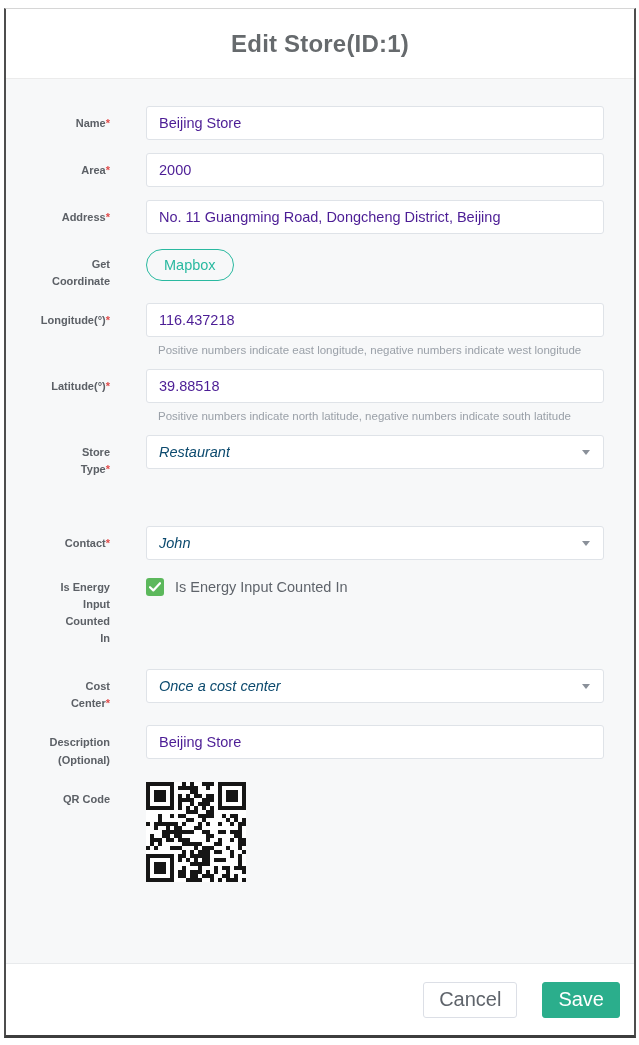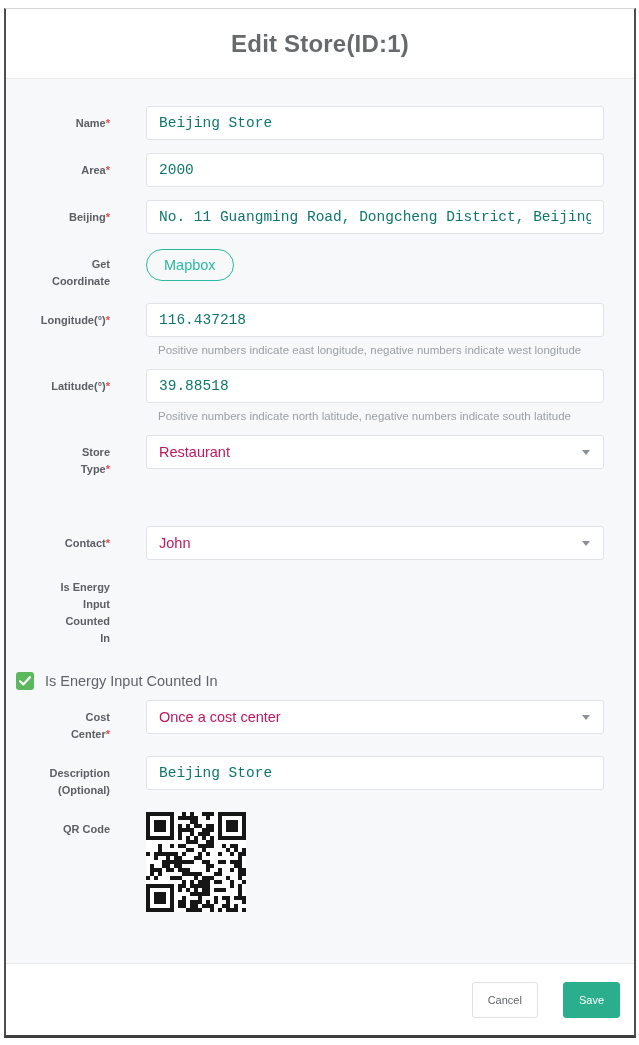--- a/index.html
+++ b/index.html
@@ -35,39 +35,39 @@
     flex: 0 0 94px; width: 94px; margin-right: 36px; padding-top: 9px;
     text-align: right; font-size: 11px; font-weight: bold; color: #5c6066;
     line-height: 1.55; white-space: pre-line;
   }
   .req { color: #e04b4b; font-weight: bold; }
   .row-control { flex: 1 1 auto; min-width: 0; }
 
   .text-input {
     width: 100%; height: 34px; background: #ffffff;
     border: 1px solid #dfe3e8; border-radius: 3px;
-    padding: 0 12px; font-size: 14.5px; color: #0f766e;
-    font-family: Liberation Mono, monospace; outline: none;
+    padding: 0 12px; font-size: 14.5px; color: #4c1d95;
+    font-family: Liberation Sans, sans-serif; outline: none;
   }
 
   .hint { margin: 7px 0 0 12px; font-size: 11.5px; color: #9aa0a8; }
 
   .pill-button {
     display: inline-flex; align-items: center; justify-content: center;
     padding: 7px 17px; border: 1px solid #2ab9a0; border-radius: 17px;
     color: #2ab9a0; font-size: 14.5px; background: transparent; cursor: pointer;
     font-family: "Liberation Sans", sans-serif;
   }
 
   .select-box {
     position: relative; width: 100%; height: 34px; background: #ffffff;
     border: 1px solid #dfe3e8; border-radius: 3px; cursor: pointer;
     display: flex; align-items: center; padding: 0 30px 0 12px;
   }
-  .select-value { font-size: 14.5px; color: #be185d; white-space: nowrap; overflow: hidden; }
+  .select-value { font-size: 14.5px; color: #0c4a6e; white-space: nowrap; overflow: hidden; font-style: italic; }
   .select-caret {
     position: absolute; right: 13px; top: 50%; margin-top: -2px;
     width: 0; height: 0;
     border-left: 4px solid transparent; border-right: 4px solid transparent;
     border-top: 5px solid #8a9099;
   }
 
   .checkbox-wrap { display: flex; align-items: center; padding-top: 4px; cursor: pointer; }
   .checkbox {
     width: 18px; height: 18px; border-radius: 3px; background: #5cb85c;
@@ -79,21 +79,21 @@
   .qr-box { width: 100px; height: 100px; }
   .qr-box svg { display: block; }
 
   .dialog-footer {
     flex: 0 0 auto; height: 72px; background: #ffffff;
     border-top: 1px solid #e8eaec;
     display: flex; align-items: center; justify-content: flex-end;
     gap: 10px; padding: 0 14px;
   }
   .btn {
-    height: 36px; padding: 0 15px; border-radius: 3px; font-size: 11px;
+    height: 36px; padding: 0 15px; border-radius: 3px; font-size: 20px;
     cursor: pointer; font-family: "Liberation Sans", sans-serif;
   }
   .btn-cancel { background: #ffffff; border: 1px solid #dcdfe6; color: #5f646b; }
   .btn-save   { background: #2bae8c; border: 1px solid #2bae8c; color: #ffffff; margin-left: 15px; }
 </style>
 </head>
 <body>
 
 <div class="dialog">
 
@@ -111,21 +111,21 @@
     </div>
 
     <div class="form-row">
       <div class="row-label"><span>Area</span><span class="req">*</span></div>
       <div class="row-control">
         <input class="text-input" type="text" value="2000" style="">
       </div>
     </div>
 
     <div class="form-row">
-      <div class="row-label"><span>Beijing</span><span class="req">*</span></div>
+      <div class="row-label"><span>Address</span><span class="req">*</span></div>
       <div class="row-control">
         <input class="text-input" type="text" value="No. 11 Guangming Road, Dongcheng District, Beijing" style="">
       </div>
     </div>
 
     <div class="form-row" style="">
       <div class="row-label"><span>Get
 Coordinate</span></div>
       <div class="row-control" style="padding-top:2px;">
         <button class="pill-button">Mapbox</button>
@@ -162,21 +162,21 @@
     <div class="form-row" style="margin-bottom:14px;margin-top:48px;">
       <div class="row-label"><span>Contact</span><span class="req">*</span></div>
       <div class="row-control">
         <div class="select-box">
           <span class="select-value">John</span>
           <span class="select-caret"></span>
         </div>
       </div>
     </div>
 
-    <div class="form-row" style="margin-bottom:10px;flex-direction:column;">
+    <div class="form-row" style="margin-bottom:22px;">
       <div class="row-label" style="padding-top:5px;"><span>Is Energy
 Input
 Counted
 In</span></div>
       <div class="row-control">
         <div class="checkbox-wrap">
           <span class="checkbox">
             <svg width="12" height="10" viewBox="0 0 12 10">
                 <path d="M1 5.2 L4.3 8.4 L11 1.2" stroke="#ffffff" stroke-width="2.2" fill="none" stroke-linecap="round" stroke-linejoin="round"></path>
               </svg>

